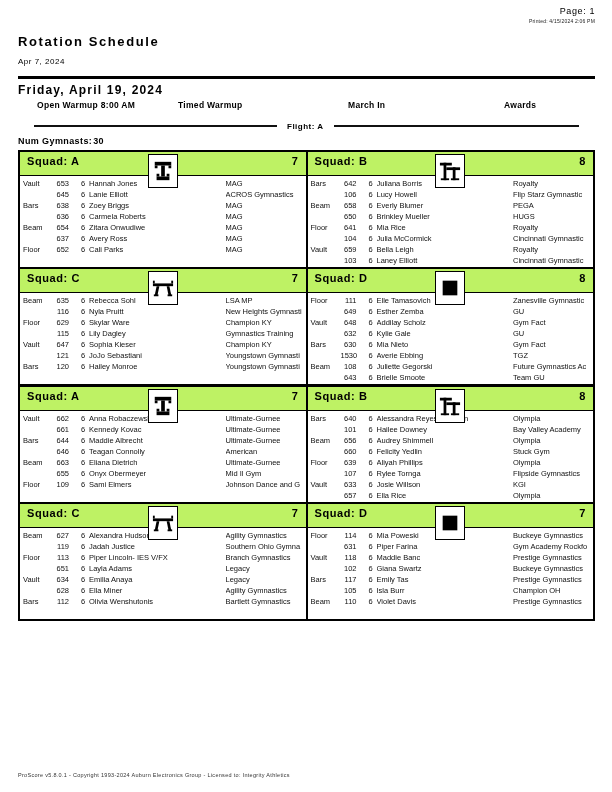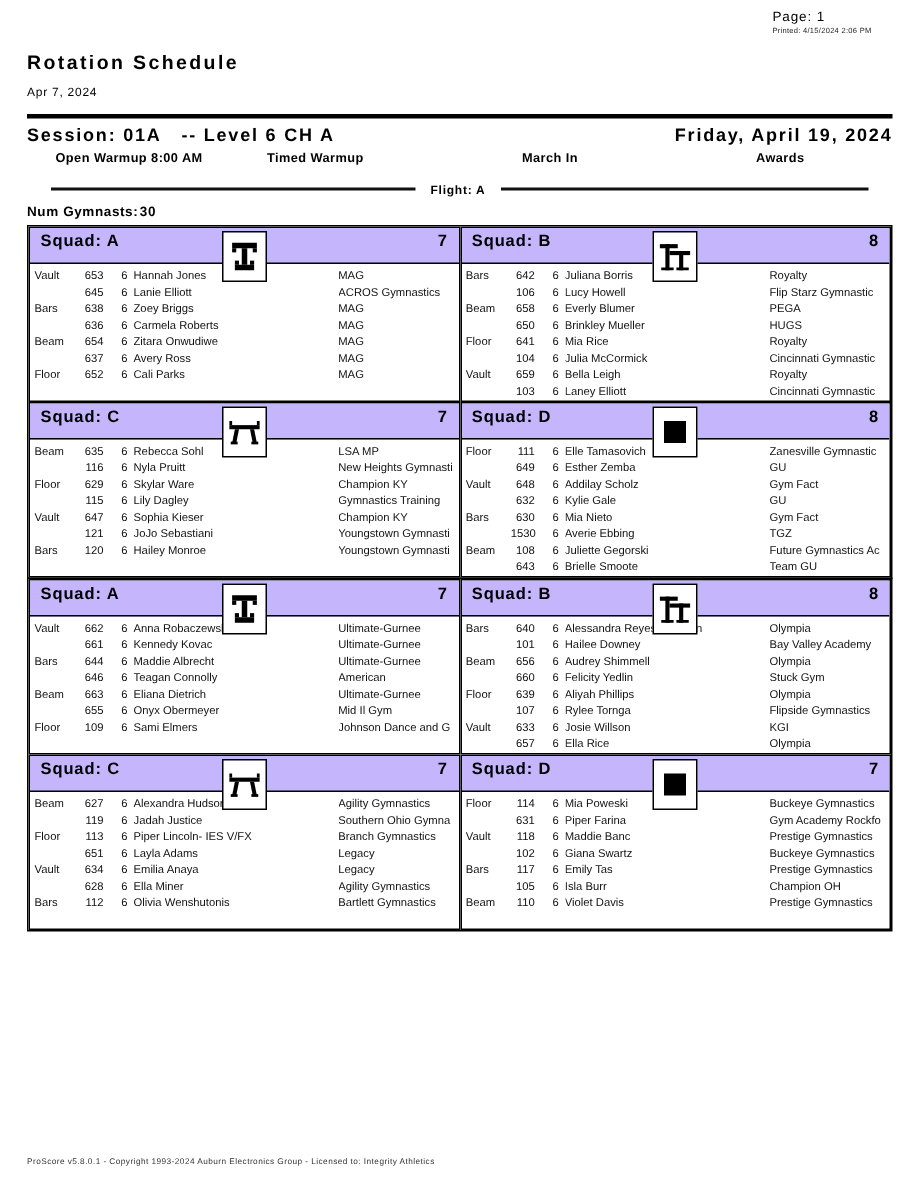--- a/index.html
+++ b/index.html
@@ -1,20 +1,20 @@
 <!DOCTYPE html>
 <html><head>
 <meta charset="utf-8">
 <style>
   html,body{margin:0;padding:0}
   body{width:612px;height:792px;background:#fff;color:#000;position:relative;overflow:hidden;
        font-family:"Liberation Sans",sans-serif;}
   .page{position:absolute;inset:0;background:#fff}
   .title{position:absolute;left:18px;top:8px;font-size:17px;font-weight:bold;letter-spacing:2.2px;white-space:pre}
-  .page-info{position:absolute;right:31px;top:6px;text-align:left}
+  .page-info{position:absolute;right:17px;top:6px;text-align:right}
   .page-num{font-size:9px;letter-spacing:.6px}
   .printed{font-size:5px;color:#222;margin-top:2px;letter-spacing:.2px}
   .subtitle{position:absolute;left:18px;top:34px;font-size:13px;font-weight:bold;letter-spacing:1.6px}
   .doc-date{position:absolute;left:18px;top:57px;font-size:8px;font-weight:normal;letter-spacing:.5px}
   .rule{position:absolute;left:18px;right:17px;top:76px;height:3px;background:#000}
   .session-row{position:absolute;left:18px;right:17px;top:83px;display:flex;justify-content:space-between;
                font-weight:bold;font-size:12px;letter-spacing:1.2px}
   .session-row span{white-space:pre}
   .phase-row{position:absolute;left:18px;right:17px;top:100px;height:12px;font-weight:bold;font-size:8.5px}
   .phase{position:absolute;top:0;white-space:pre;letter-spacing:.3px}
@@ -23,21 +23,21 @@
   .flight-0{top:120px}.flight-1{top:383px}
   .flight-divider{display:flex;align-items:center;height:12px}
   .hline{height:2px;background:#111}
   .hline-left{width:243px;margin-left:16px}
   .hline-right{flex:1;margin-right:16px}
   .flight-label{font-size:8px;font-weight:bold;margin:0 10px;letter-spacing:.5px;white-space:pre}
   .num-row{height:16px;padding-top:4px;font-size:9px;font-weight:bold;letter-spacing:.4px;box-sizing:border-box}
   .num-val{margin-left:1px}
   .squad-grid{margin-top:2px;display:grid;grid-template-columns:1fr 1fr;border:1px solid #000}
   .squad{border:1px solid #000;height:115px;position:relative;overflow:hidden;background:#fff}
-  .squad-header{position:relative;height:24px;background:#c4b5fd;border-bottom:1px solid #000;
+  .squad-header{position:relative;height:24px;background:#bef264;border-bottom:1px solid #000;
                 display:flex;justify-content:space-between;padding:3px 7px 0;box-sizing:border-box;
                 font-size:11px;font-weight:bold;letter-spacing:.6px}
   .icon-box{position:absolute;left:50%;transform:translateX(-50%);top:2px;width:28px;height:32px;
             background:#fff;border:1px solid #000;display:flex;align-items:center;justify-content:center;z-index:2}
   .icon-box svg{width:22px;height:22px;display:block}
   .rows{padding-top:2px}
   .row{display:grid;grid-template-columns:30px 24px 12px 1fr 80px;padding-left:3px;height:11px;
        line-height:11px;font-size:7.5px;white-space:nowrap;color:#111}
   .c-num{text-align:right;padding-right:8px}
   .c-level{text-align:center}
@@ -49,21 +49,20 @@
 
 <div class="page">
   <div class="page-info">
     <div class="page-num">Page: 1</div>
     <div class="printed">Printed: 4/15/2024 2:06 PM</div>
   </div>
   <div class="subtitle">Rotation Schedule</div>
   <div class="doc-date">Apr 7, 2024</div>
   <div class="rule"></div>
   <div class="session-row">
-    <span>Session: 01A   -- Level 6 CH A</span>
     <span>Friday, April 19, 2024</span>
   </div>
   <div class="phase-row" id="phase-row">
       <span class="phase phase-0">Open Warmup 8:00 AM</span>
       <span class="phase phase-1">Timed Warmup</span>
       <span class="phase phase-2">March In</span>
       <span class="phase phase-3">Awards</span>
     </div>
   <div id="flights">
       <section class="flight flight-0">

